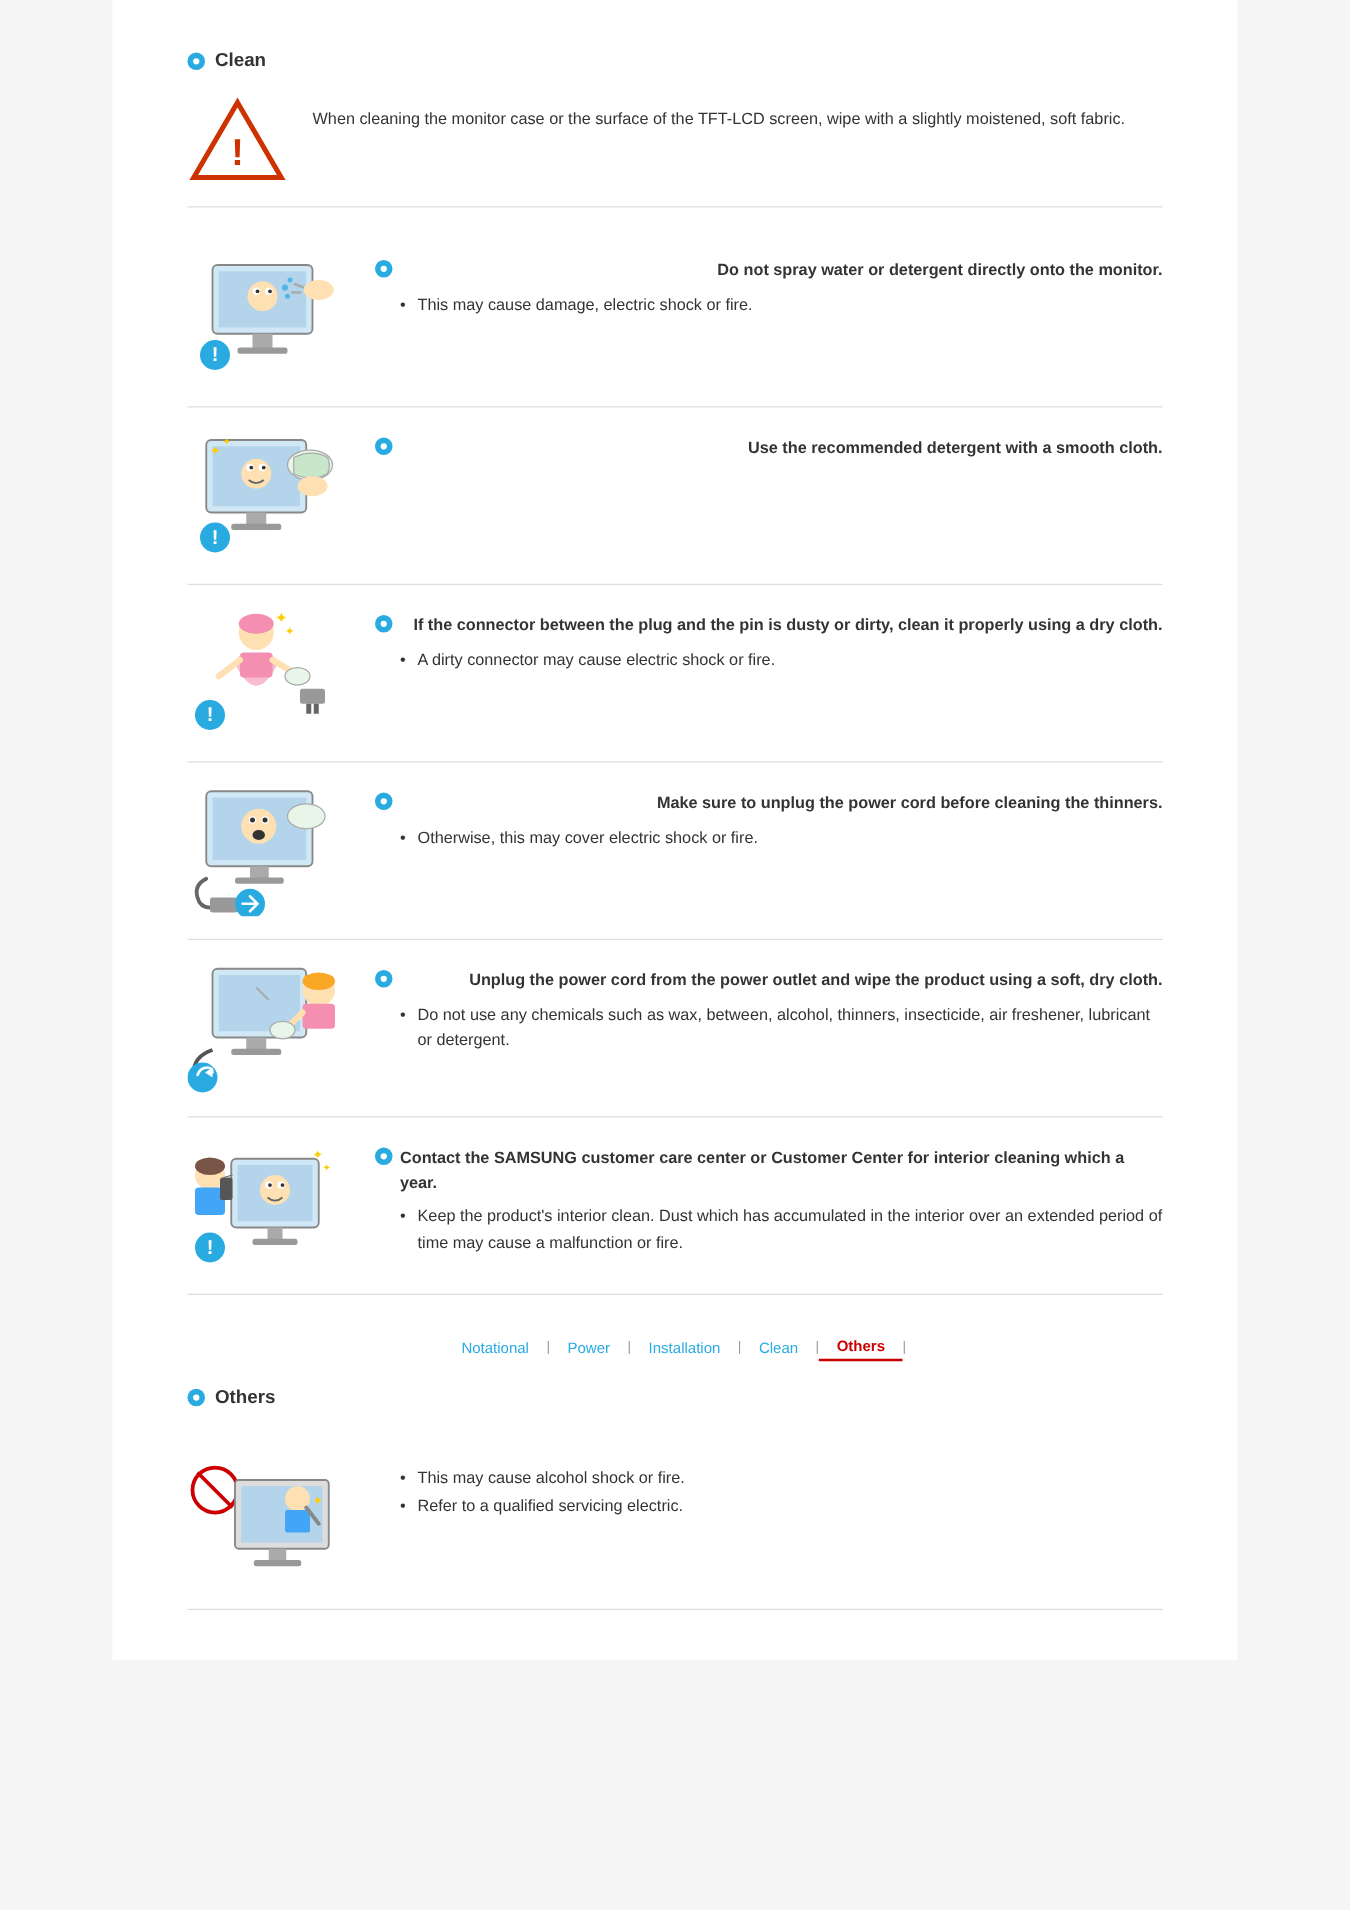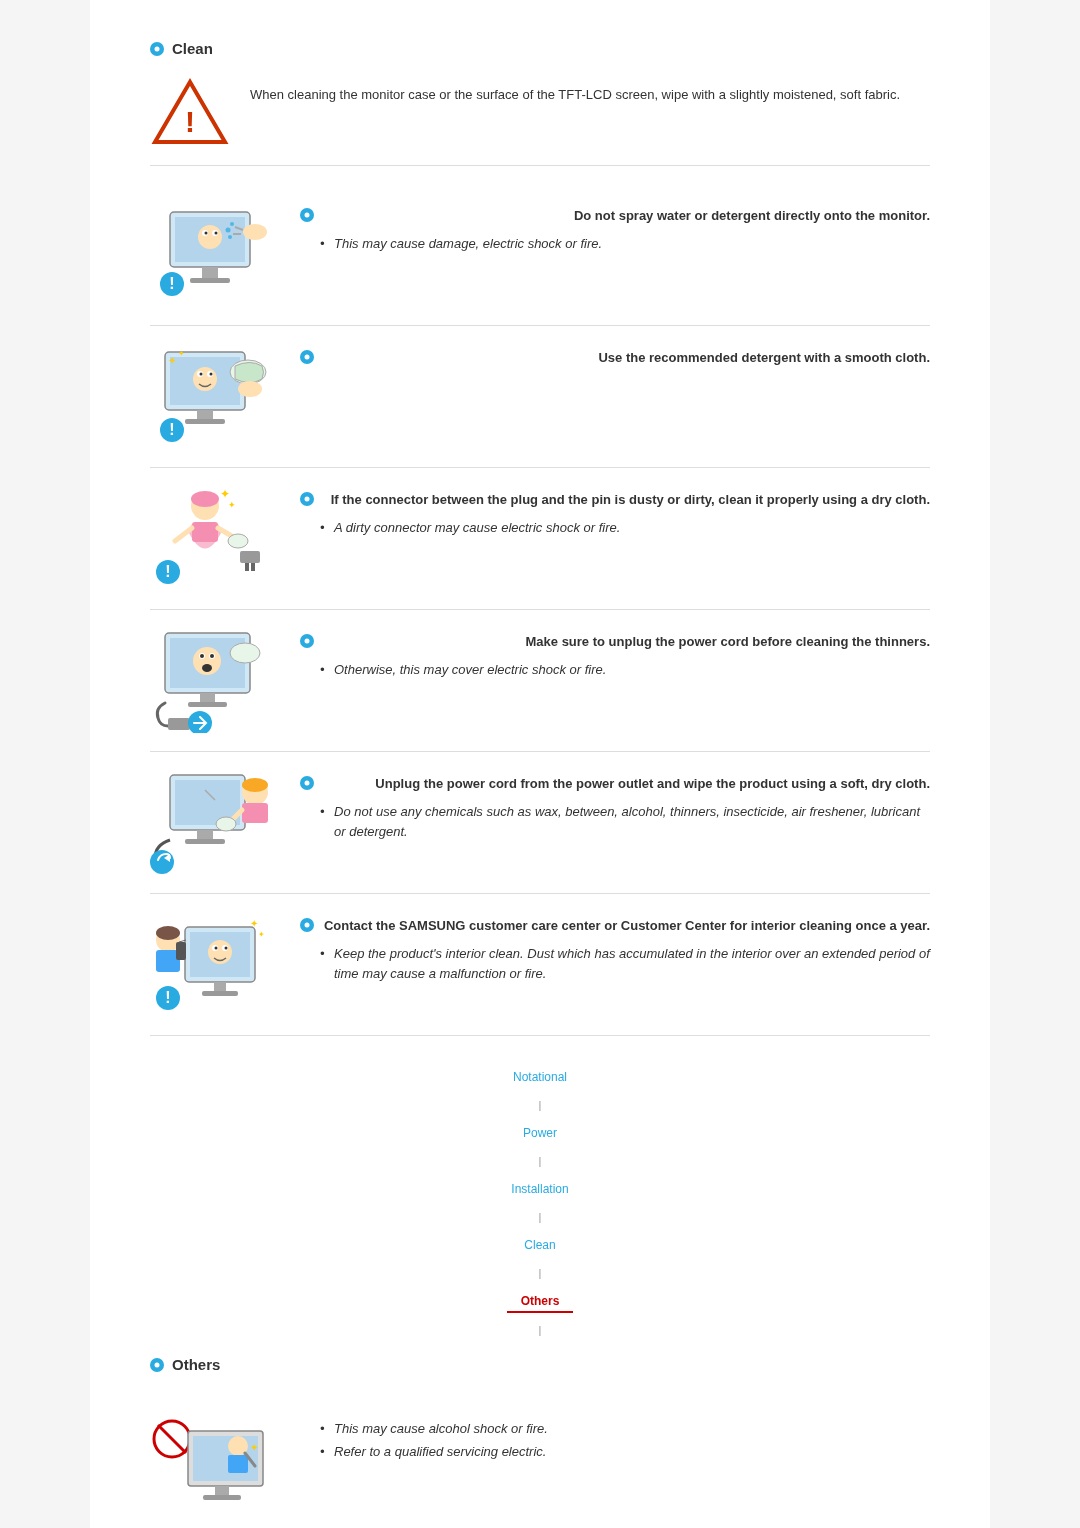--- a/index.html
+++ b/index.html
@@ -64,42 +64,40 @@
       justify-content: space-between;
     }
     .item-heading .dot-icon {
       flex-shrink: 0;
       margin-top: 2px;
     }
     .item-bullets {
       list-style: none;
       padding-left: 20px;
       margin-top: 4px;
-      font-style: italic;
     }
     .item-bullets li {
       position: relative;
       padding-left: 14px;
       font-size: 13px;
       line-height: 1.6;
       margin-bottom: 2px;
     }
     .item-bullets li::before {
       content: '•';
       position: absolute;
       left: 0;
     }
     .nav-bar {
       display: flex;
       justify-content: center;
       align-items: center;
-      gap: 11px;
+      gap: 0;
       margin: 30px 0 20px 0;
       font-size: 12px;
-      flex-direction: column;
     }
     .nav-item {
       padding: 4px 14px;
       color: #29abe2;
       cursor: pointer;
     }
     .nav-item.active {
       color: #cc0000;
       font-weight: bold;
       border-bottom: 2px solid #cc0000;
@@ -376,21 +374,21 @@
         <text x="100" y="15" font-size="10" fill="#ffcc00">✦</text>
         <text x="108" y="25" font-size="8" fill="#ffcc00">✦</text>
 
         <circle cx="18" cy="86" r="12" fill="#29abe2"></circle>
         <text x="18" y="91" text-anchor="middle" font-size="16" font-weight="bold" fill="white">!</text>
       </svg>
     </div>
     <div class="item-content">
       <div class="item-heading">
         <span class="dot-icon blue-dot"></span>
-        <span>Contact the SAMSUNG customer care center or Customer Center for interior cleaning once a year.</span>
+        <span>Contact the SAMSUNG customer care center or Customer Center for interior cleaning which a year.</span>
       </div>
       <ul class="item-bullets">
         <li>Keep the product's interior clean. Dust which has accumulated in the interior over an extended period of time may cause a malfunction or fire.</li>
       </ul>
     </div>
   </div>
 
   <div class="nav-bar">
     <span class="nav-item">Notational</span>
     <span class="nav-sep">|</span>

